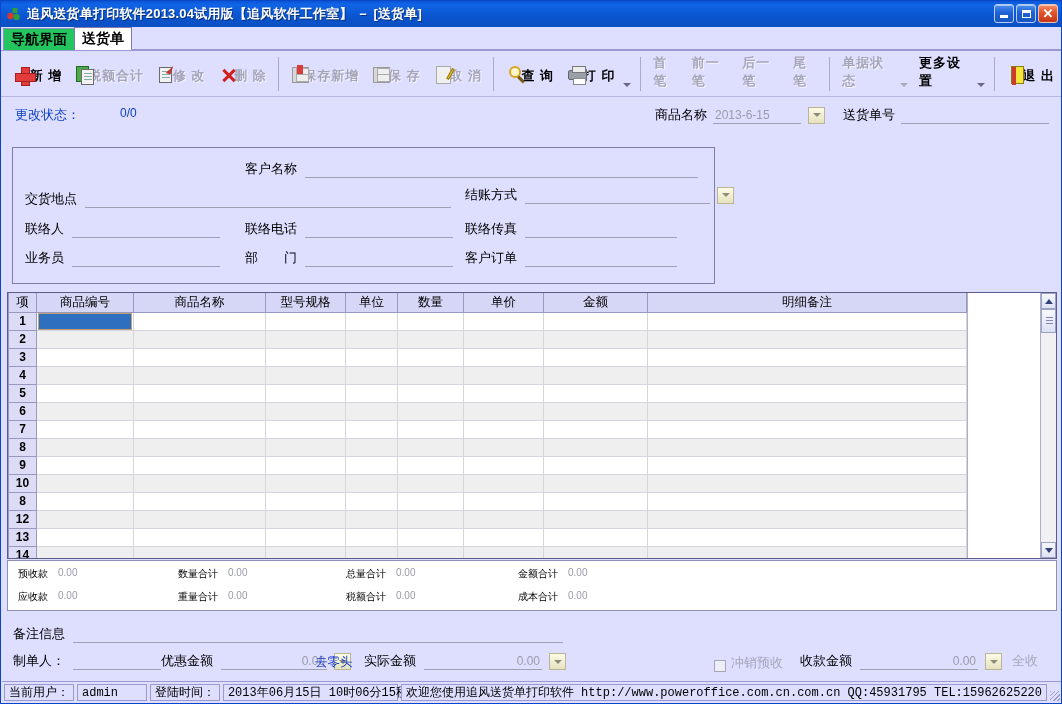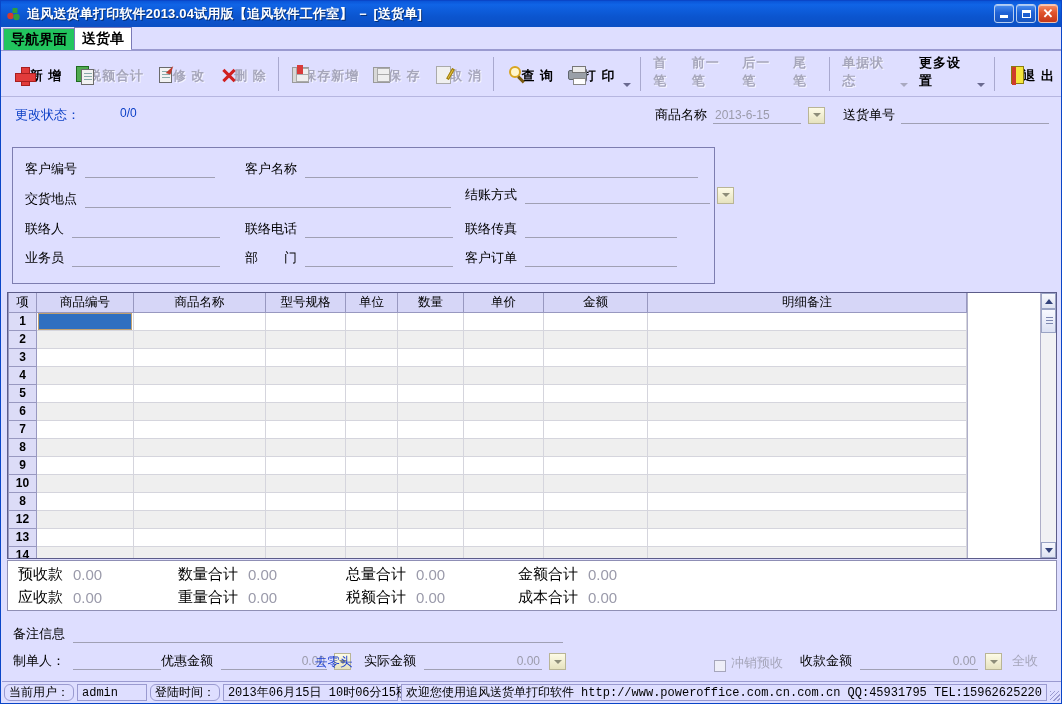--- a/index.html
+++ b/index.html
@@ -197,21 +197,21 @@
     background: linear-gradient(180deg,#f8f9ff,#dbe0f3); border:1px solid #9aa3c4; }
   .sc-thumb::after{content:""; position:absolute; left:4px; top:7px; width:7px; height:8px;
     background: repeating-linear-gradient(180deg,#7d87b0 0 1px, transparent 1px 3px);}
 
   
   .totals {
     position: absolute; left: 6px; top: 559px; width: 1050px; height: 51px;
     background: #fff; border: 1px solid #8f8fb5;
   }
   .tline { position:absolute; left:0; right:0; height:22px; display:flex; align-items:center; }
-  .tcell { display:flex; align-items:center; font-size:15px; color:#000; }
+  .tcell { display:flex; align-items:flex-start; font-size:10px; color:#000; }
   .tcell .tv { color:#9a9aaa; margin-left: 10px; }
 
   
   .footform { position:absolute; left:0; top:612px; width:1062px; height:66px; background:#dedeff; }
   .ffrow { position:absolute; display:flex; align-items:flex-end; }
   .lnk { color:#1c3fd0; font-size:12.5px; cursor:pointer; }
   .chk {
     width:12px;height:12px;border:1px solid #a6a6bb;background:#eeeef8;
     display:inline-block; margin-right:5px;
   }
@@ -221,21 +221,21 @@
   .statusbar {
     position:absolute; left:1px; bottom:0px; width:1060px; height:22px;
     background:#dedeff; border-top:1px solid #9a9ad0;
     display:flex; align-items:stretch; padding:2px;
     font-family:"Liberation Mono","DejaVu Sans Mono",monospace; font-size:12px;
   }
   .sb-cell {
     border:1px solid #9a9ad0; background:#dedeff; display:flex; align-items:center;
     padding:0 4px; margin-right:3px; white-space:nowrap; color:#000;
   }
-  .sb-lab { font-family:Liberation Serif, serif;border-radius:6px; }
+  .sb-lab { font-family:Liberation Serif, serif; }
   .sb-grow { flex:1; }
   .sb-grip { width:14px; display:flex; align-items:flex-end; justify-content:flex-end; }
   .grip { width:10px;height:10px;
     background: repeating-linear-gradient(135deg,#9a9ad0 0 1px, transparent 1px 3px);}
 </style>
 </head>
 <body>
 
 <div id="app">
 
@@ -375,24 +375,20 @@
           <span class="caret"></span>
         </span>
       </span>
       <span class="fld-label" style="margin-left:12px;">送货单号</span>
       <input class="uline" style="width: 148px;" value="">
     </div>
   </div>
 
   <div class="groupbox">
     <div class="grid-rows">
-      <div class="gf" style="left:12px; top:12px;">
-        <span class="fld-label">客户编号</span>
-        <input class="uline" style="width: 130px;" value="">
-      </div>
       <div class="gf" style="left:232px; top:12px;">
         <span class="fld-label">客户名称</span>
         <input class="uline" style="width: 393px;" value="">
       </div>
 
       <div class="gf" style="left:12px; top:42px;">
         <span class="fld-label">交货地点</span>
         <input class="uline" style="width: 366px;" value="">
       </div>
       <div class="gf" style="left:452px; top:38px;">

